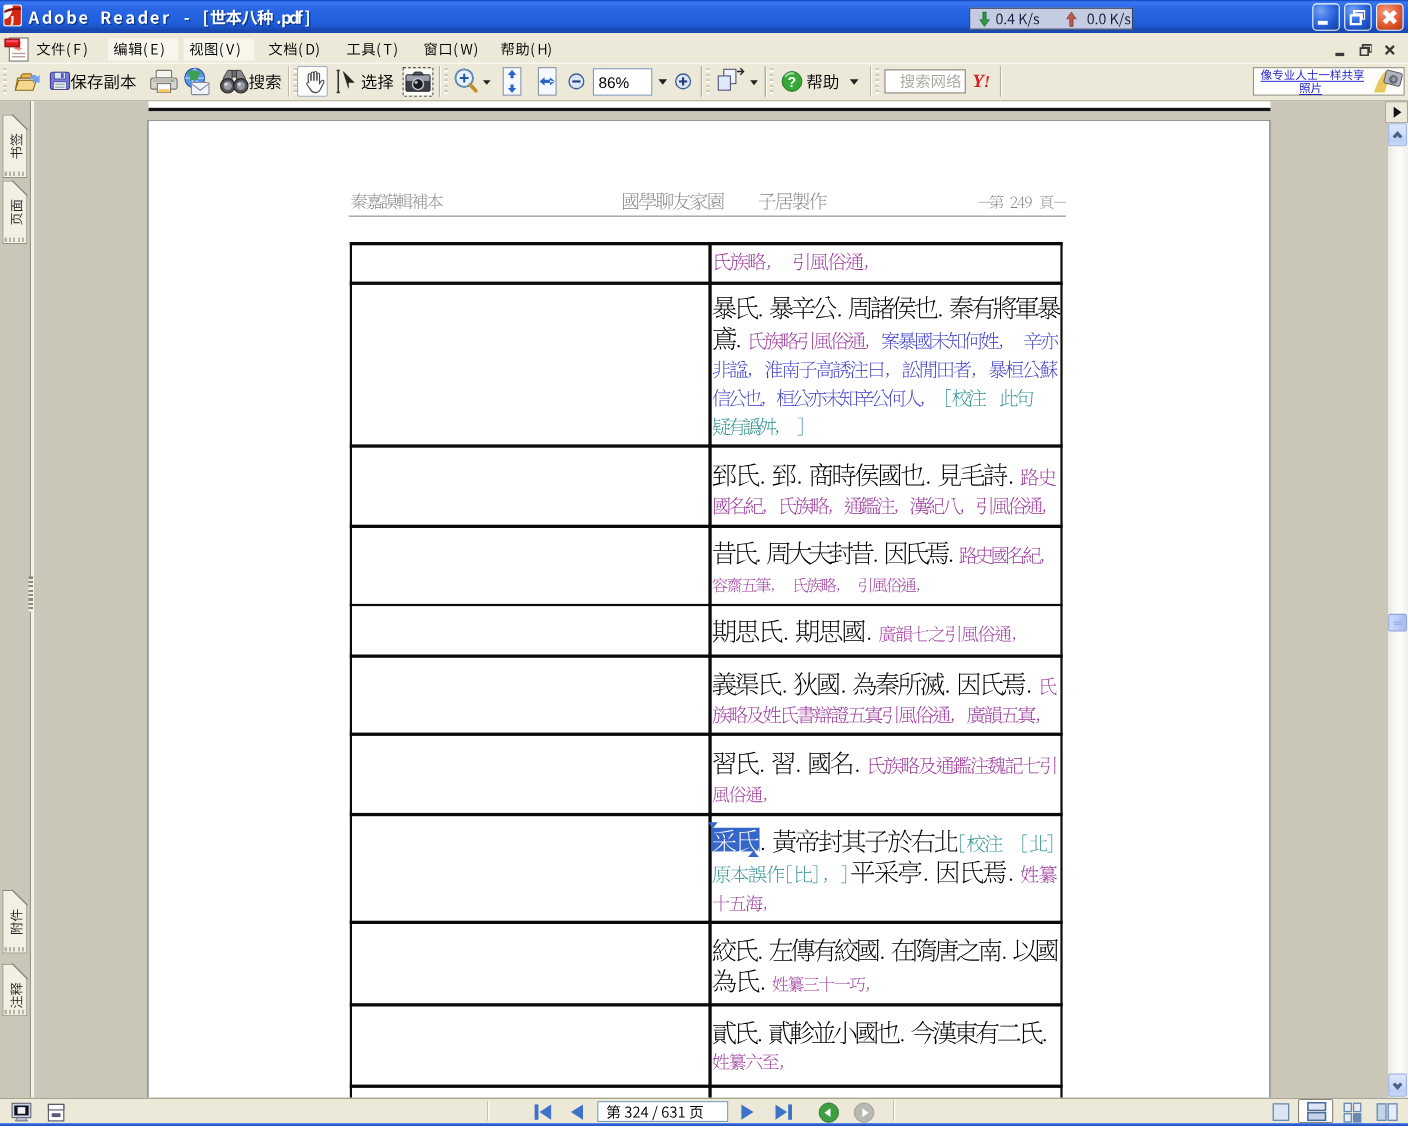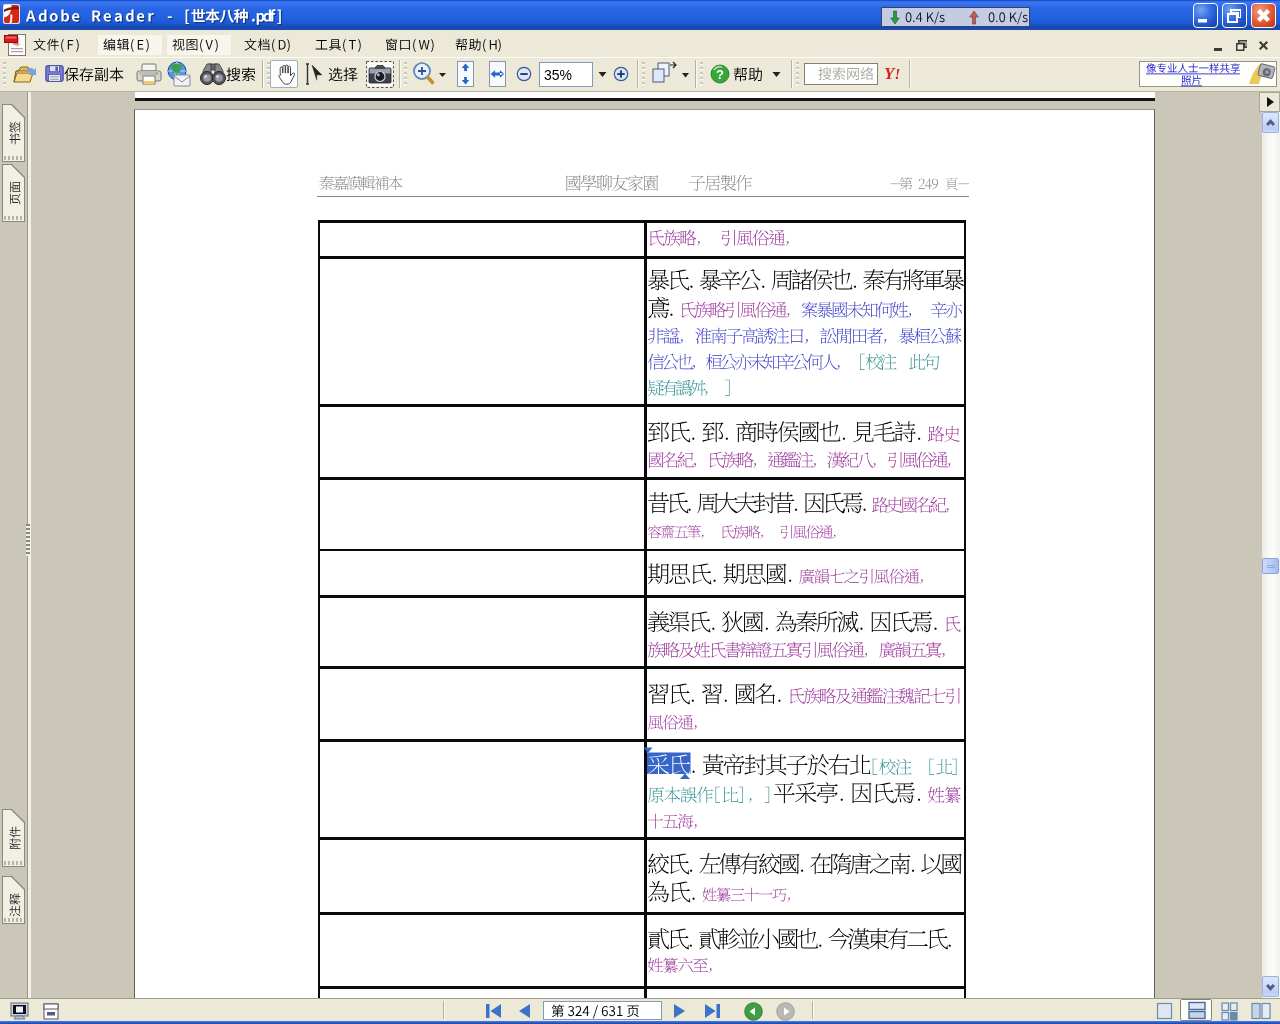--- a/index.html
+++ b/index.html
@@ -179,21 +179,21 @@
     <svg class="ab" style="left:489px;top:61px" width="17" height="26" viewBox="0 0 17 26">
 <rect x="0.5" y="0.5" width="16" height="25" fill="#f6f9fe" stroke="#8a96ac" stroke-width="1"></rect>
 <path d="M1.5 13 l4.6-3.8 v2.4 h4.8 v2.8 h-4.8 v2.4 z" fill="#2a66c8"></path>
 <path d="M15.5 13 l-4.6-3.8 v2.4 h-2 M15.5 13 l-4.6 3.8 v-2.4 h-2" fill="#2a66c8"></path>
 </svg>
     <svg class="ab" style="left:516px;top:66px" width="16" height="16" viewBox="0 0 16 16">
 <circle cx="8" cy="8" r="6.7" fill="#dce6f4" stroke="#3a5a96" stroke-width="1.2"></circle>
 <rect x="4.3" y="7.1" width="7.4" height="1.9" fill="#1e3c78"></rect>
 </svg>
     <div class="ab" style="left:539px;top:61.5px;width:54px;height:25px;background:#fff;border:1px solid #7f9db9">
-      <span style="position:absolute;left:4px;top:4px;font-size:14px;color:#000">35%</span>
+      <span style="position:absolute;left:4px;top:4px;font-size:14px;color:#000">86%</span>
     </div>
     <svg class="ab" style="left:598px;top:71px" width="10" height="7" viewBox="0 0 10 7">
       <path d="M0.5 1 l4 5 L8.5 1 z" fill="#222"></path>
     </svg>
     <svg class="ab" style="left:613px;top:66px" width="16" height="16" viewBox="0 0 16 16">
 <circle cx="8" cy="8" r="6.7" fill="#dce6f4" stroke="#3a5a96" stroke-width="1.2"></circle>
 <rect x="4.3" y="7.1" width="7.4" height="1.9" fill="#1e3c78"></rect>
       <rect x="7.05" y="4.3" width="1.9" height="7.4" fill="#1e3c78"></rect>
 </svg>
     <div class="ab tdiv" style="left:637px"></div>

